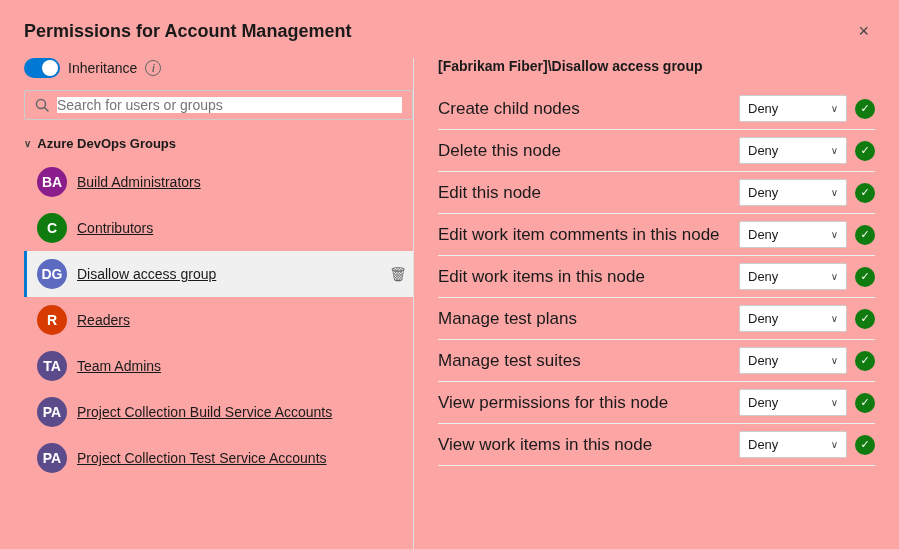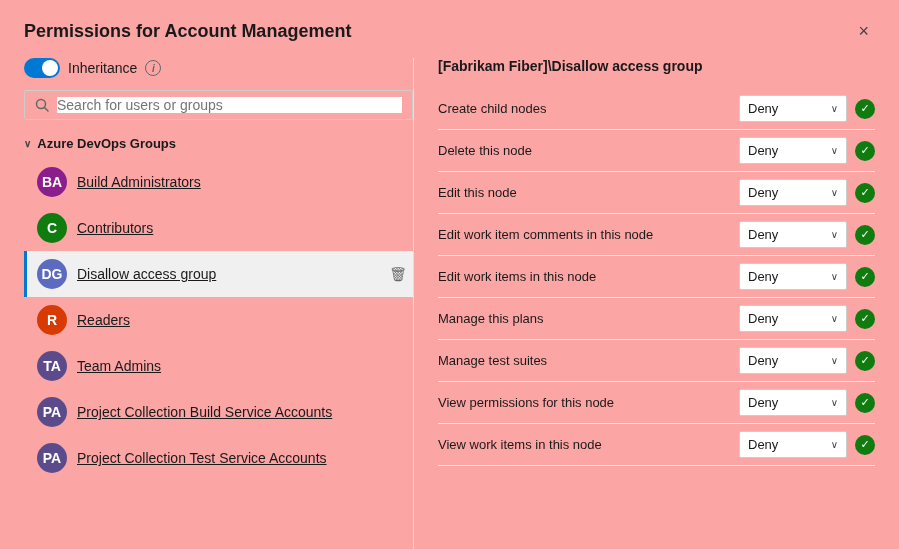--- a/index.html
+++ b/index.html
@@ -185,21 +185,21 @@
       margin-bottom: 14px;
     }
     .permission-row {
       display: flex;
       align-items: center;
       padding: 7px 0;
       border-bottom: 1px solid #f0f0f0;
     }
     .permission-label {
       flex: 1;
-      font-size: 13px;
+      font-size: 17px;
       color: #1a1a1a;
     }
     .permission-select-wrapper {
       display: flex;
       align-items: center;
       gap: 8px;
     }
     .permission-select {
       width: 108px;
       padding: 5px 8px;
@@ -349,21 +349,21 @@
     <span class="permission-label">Edit work items in this node</span>
     <div class="permission-select-wrapper">
       <div class="permission-select">
         <span>Deny</span>
         <span class="select-chevron">∨</span>
       </div>
       <div class="check-icon">✓</div>
     </div>
   </div>
           <div class="permission-row">
-    <span class="permission-label">Manage this plans</span>
+    <span class="permission-label">Manage test plans</span>
     <div class="permission-select-wrapper">
       <div class="permission-select">
         <span>Deny</span>
         <span class="select-chevron">∨</span>
       </div>
       <div class="check-icon">✓</div>
     </div>
   </div>
           <div class="permission-row">
     <span class="permission-label">Manage test suites</span>

